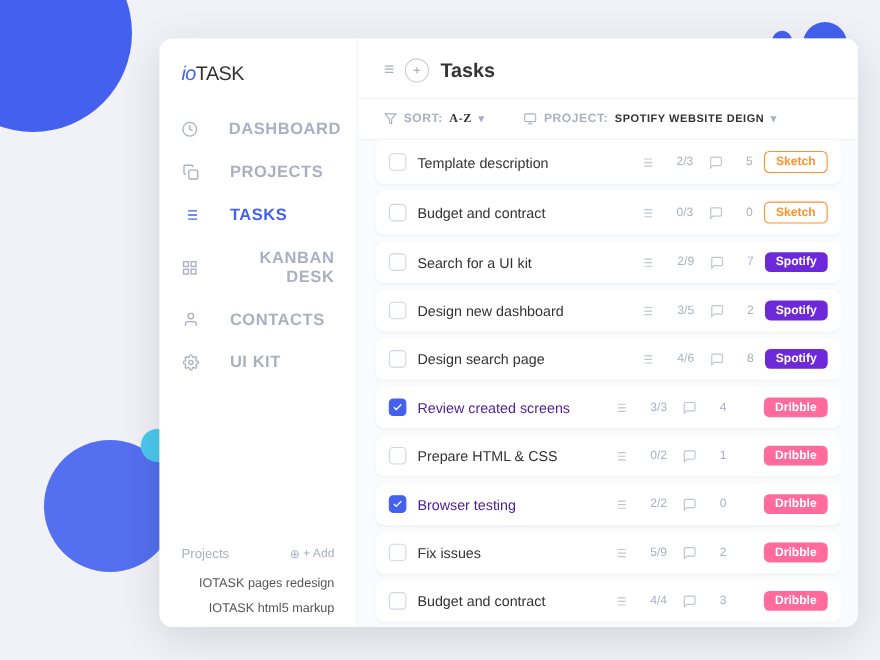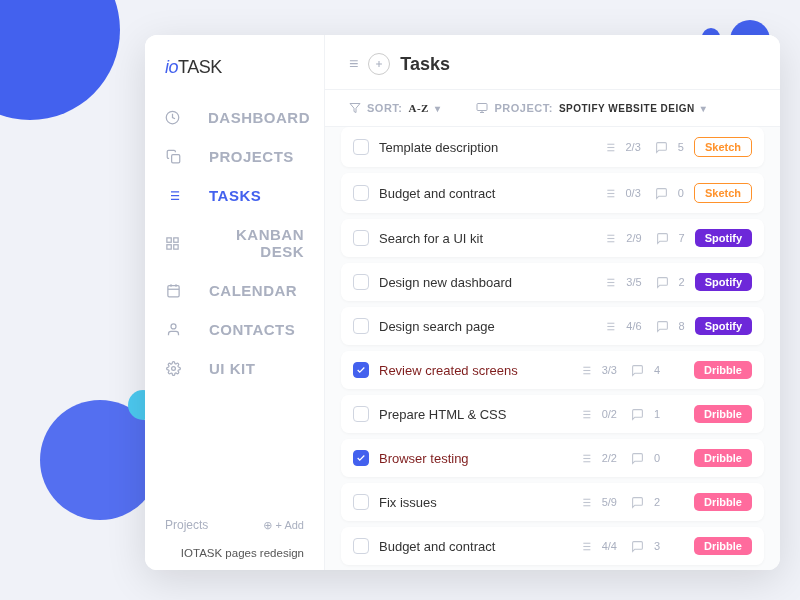--- a/index.html
+++ b/index.html
@@ -269,35 +269,35 @@
       font-size: 10px;
     }
 
     .task-name {
       flex: 1;
       font-size: 13px;
       color: #333;
       font-weight: 400;
     }
     .task-name.completed {
-      color: #7f1d1d;
+      color: #4c1d95;
       font-weight: 500;
     }
 
     .task-meta {
       display: flex;
       align-items: center;
       gap: 14px;
       color: #aab0c0;
       font-size: 11px;
     }
     .task-subtasks, .task-comments {
       display: flex;
       align-items: center;
-      gap: 10px;
+      gap: 21px;
     }
 
     .task-tag {
       padding: 3px 10px;
       border-radius: 5px;
       font-size: 11px;
       font-weight: 600;
       min-width: 56px;
       text-align: center;
     }
@@ -378,31 +378,20 @@
           <svg width="15" height="15" viewBox="0 0 24 24" fill="none" stroke="currentColor" stroke-width="2">
             <rect x="3" y="3" width="7" height="7"></rect>
               <rect x="14" y="3" width="7" height="7"></rect>
             <rect x="14" y="14" width="7" height="7"></rect>
               <rect x="3" y="14" width="7" height="7"></rect>
           </svg>
         </span>
         <span>KANBAN DESK</span>
       </div>
 
-      <div class="nav-item">
-        <span class="nav-icon">
-          <svg width="15" height="15" viewBox="0 0 24 24" fill="none" stroke="currentColor" stroke-width="2">
-            <rect x="3" y="4" width="18" height="18" rx="2"></rect>
-              <line x1="16" y1="2" x2="16" y2="6"></line>
-              <line x1="8" y1="2" x2="8" y2="6"></line>
-              <line x1="3" y1="10" x2="21" y2="10"></line>
-          </svg>
-        </span>
-        <span>CALENDAR</span>
-      </div>
 
       <div class="nav-item">
         <span class="nav-icon">
           <svg width="15" height="15" viewBox="0 0 24 24" fill="none" stroke="currentColor" stroke-width="2">
             <path d="M20 21v-2a4 4 0 0 0-4-4H8a4 4 0 0 0-4 4v2"></path>
               <circle cx="12" cy="7" r="4"></circle>
           </svg>
         </span>
         <span>CONTACTS</span>
       </div>
@@ -420,20 +409,21 @@
 
     <div class="projects-section">
       <div class="projects-header">
         <span class="projects-label">Projects</span>
         <span class="add-project">
           <span>⊕</span>
           <span>+ Add</span>
         </span>
       </div>
       <div class="project-item">IOTASK pages redesign</div>
+      <div class="project-item">IOTASK html5 markup</div>
     </div>
   </div>
 
   <div class="main-content">
 
     <div class="main-header">
       <span class="header-icon">≡</span>
       <span class="header-icon" style="font-size:18px; border:1.5px solid #ccc; border-radius:50%; width:22px; height:22px; display:inline-flex; align-items:center; justify-content:center;">
         <svg width="10" height="10" viewBox="0 0 24 24" fill="none" stroke="#aab0c0" stroke-width="2.5">
             <line x1="12" y1="5" x2="12" y2="19"></line>

